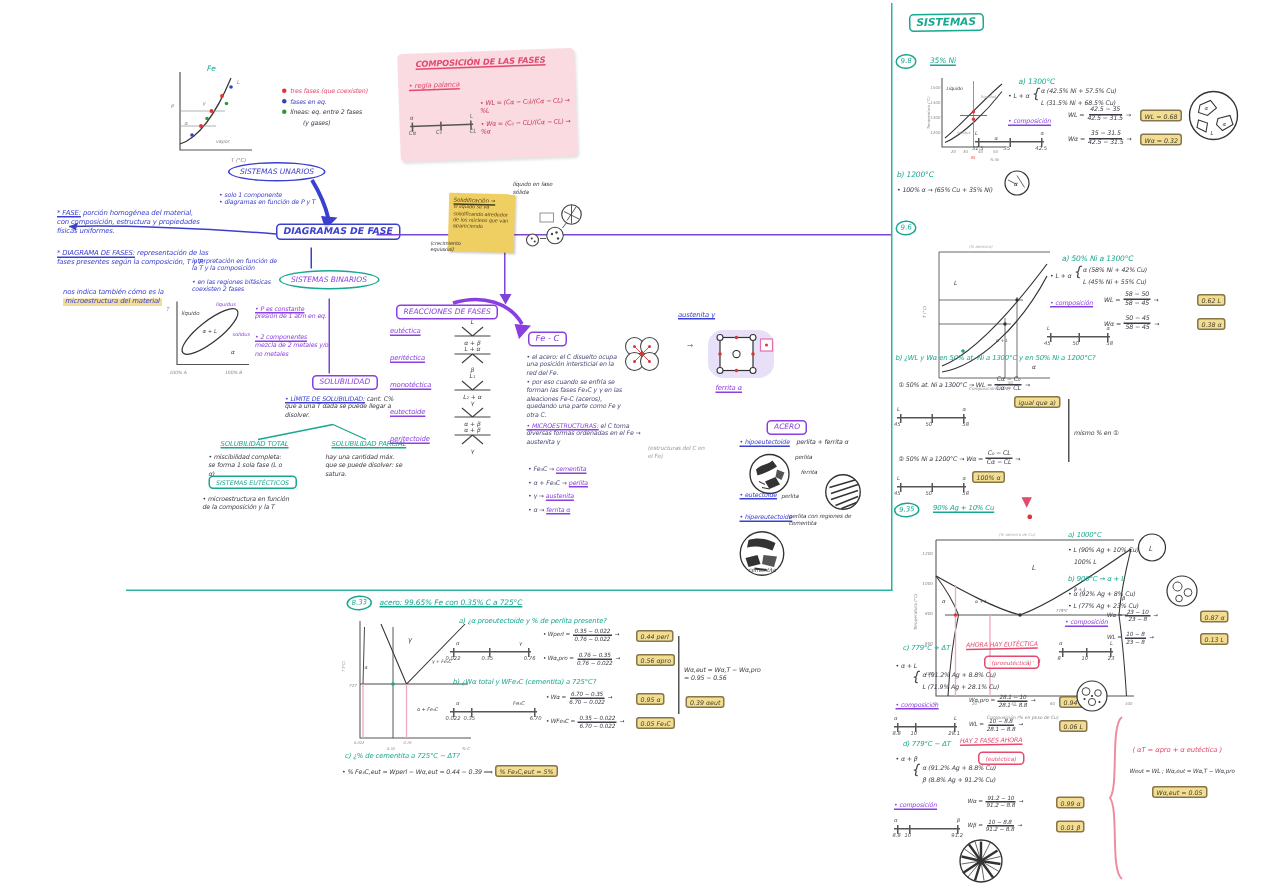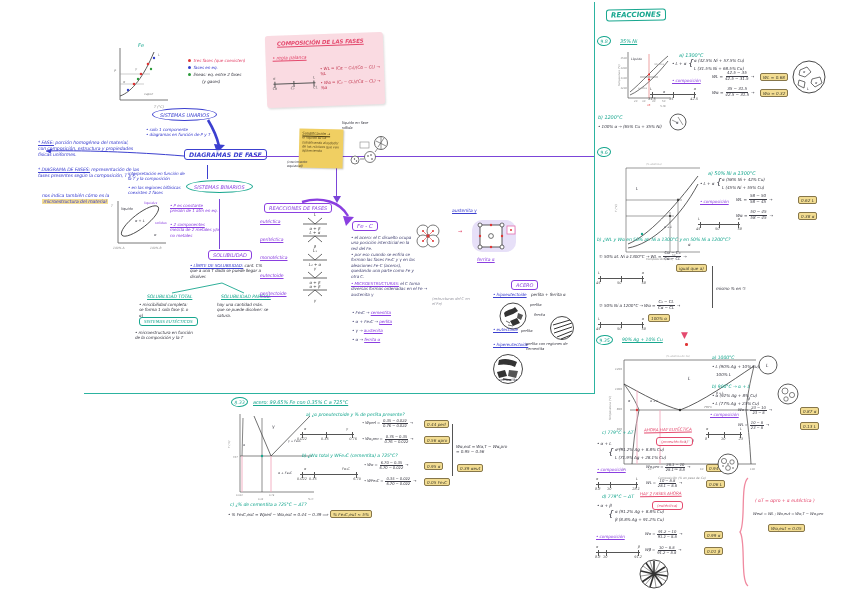--- a/index.html
+++ b/index.html
@@ -307,21 +307,21 @@
     <circle cx="22" cy="23" r="5.5" stroke="#444" stroke-width=".7" fill="#fff"></circle>
     <circle cx="20" cy="22" r=".8" fill="#444"></circle>
       <circle cx="24" cy="25" r=".8" fill="#444"></circle>
       <circle cx="23" cy="21" r=".8" fill="#444"></circle>
     <path d="M27,18 L30,14" stroke="#444" stroke-width=".6"></path>
     <circle cx="33" cy="9" r="6.5" stroke="#444" stroke-width=".8" fill="#fff"></circle>
     <path d="M28,7 L38,12 M30,13 L36,4 M33,2.5 V15" stroke="#444" stroke-width=".6"></path>
     <rect x="12" y="8" width="9" height="6" stroke="#888" stroke-width=".6" fill="#fff"></rect>
   </svg>
 
-  <div class="ob s7 teal b" style="left:606px;top:9px;transform:rotate(-1deg);border-width:1.4px"><span>REACCIONES</span></div>
+  <div class="ob s7 teal b" style="left:606px;top:9px;transform:rotate(-1deg);border-width:1.4px"><span>SISTEMAS</span></div>
 
   <div class="nb" style="left:597px;top:36px">9.8</div>
   <div class="t s5 teal u" style="left:620px;top:38px">35% Ni</div>
   <svg style="left:616px;top:48px" width="56" height="60" viewBox="0 0 56 60">
     <path d="M12,4 V50 H54" stroke="#555" stroke-width=".7" fill="none"></path>
     <path d="M14,44 C24,36 40,18 52,8" stroke="#333" stroke-width=".7" fill="none"></path>
     <path d="M14,47 C26,42 42,26 52,13" stroke="#333" stroke-width=".7" fill="none"></path>
     <path d="M33,6 V50" stroke="#e06565" stroke-width=".6"></path>
     <path d="M24,29 H42" stroke="#444" stroke-width=".5"></path>
     <circle cx="33" cy="26.5" r="1.1" fill="#e03535"></circle>

